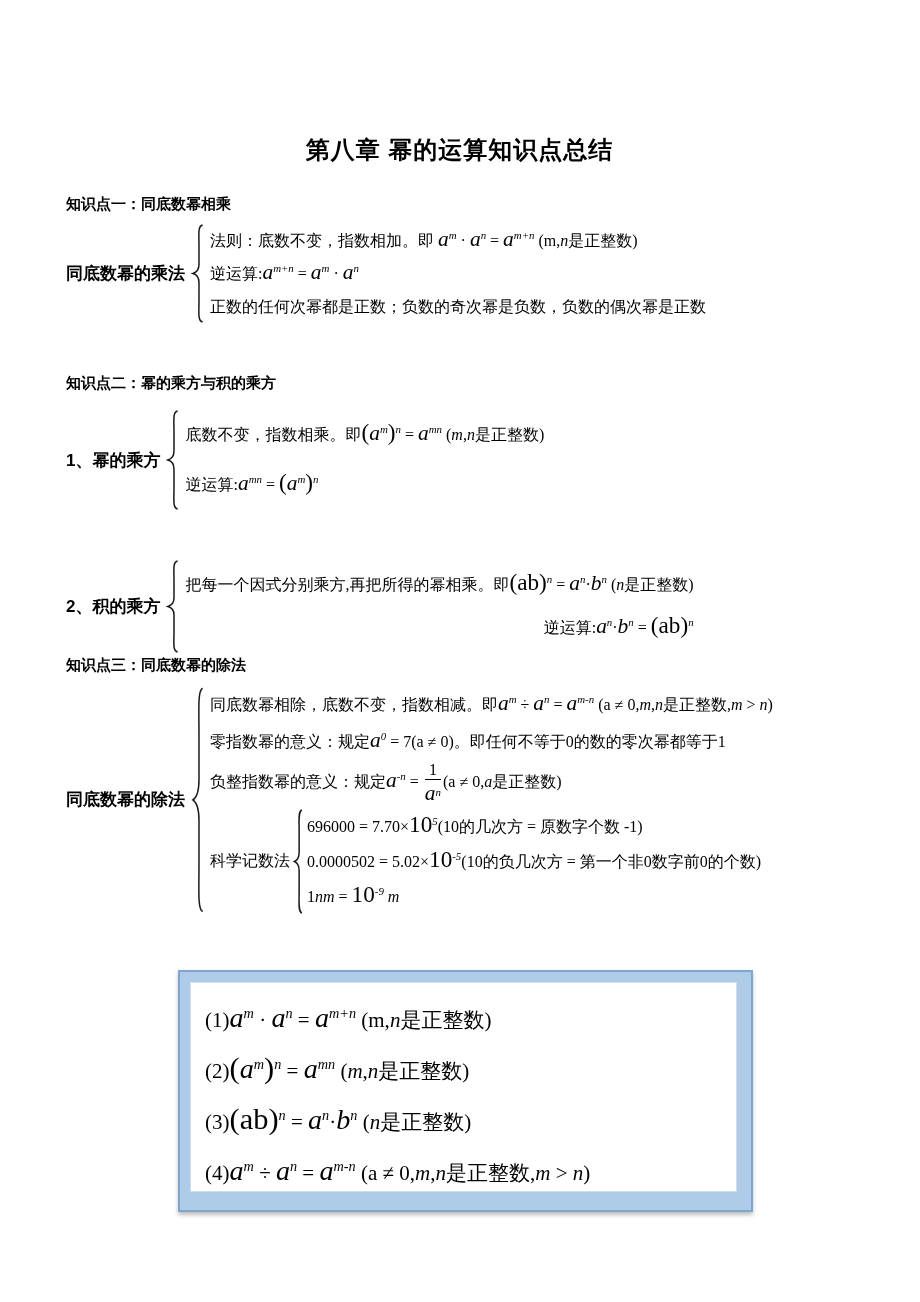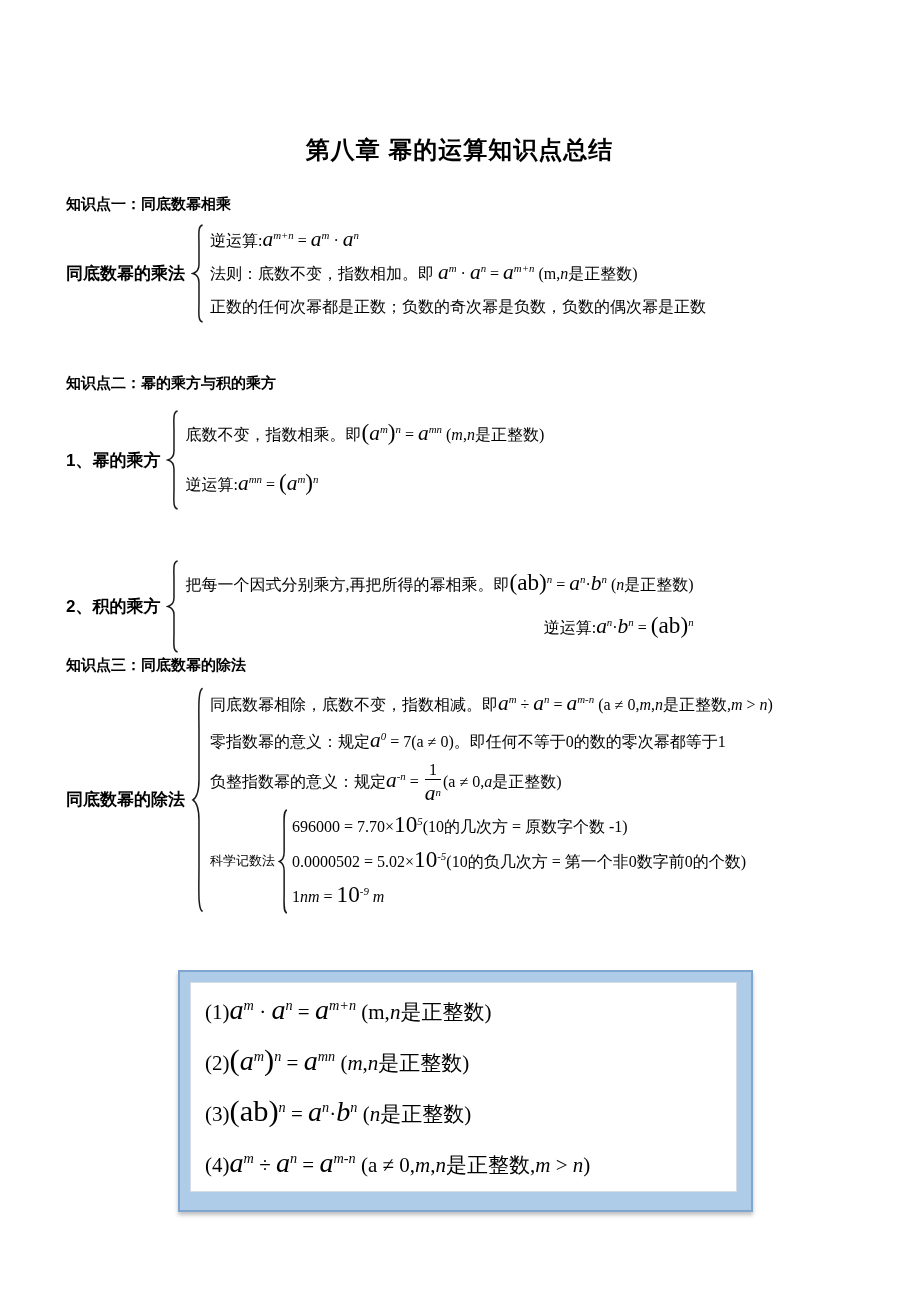--- a/index.html
+++ b/index.html
@@ -50,34 +50,34 @@
   .tk-f .fden{display:block;line-height:1.15;padding-top:1px;}
   .tk-f .tk-i,.tk-f .tk-s,.tk-f .tk-b{line-height:inherit;}
   .tk-f .tk-s{vertical-align:0.4em;}
   
   #row1 .fline{line-height:33px;}
   #row2 .fline{line-height:50px;}
   #row3 .fline{line-height:43px;text-align:right;}
   #row4 .fline{line-height:37px;}
   #row4 .sci-row .fline{line-height:35px;}
   .sci-row{display:flex;align-items:center;margin-top:3px;}
-  .sci-label{font-size:13px;white-space:nowrap;margin-right:3px;}
+  .sci-label{font-size:16px;white-space:nowrap;margin-right:3px;}
   
   .summary-box{
     top:970px;left:178px;width:575px;height:242px;
     background:#aecbe8;
     border:2px solid #7fa6cf;
     box-sizing:border-box;
     box-shadow:0 3px 4px rgba(0,0,0,0.25);
   }
   .summary-inner{
     position:absolute;left:10px;right:14px;top:10px;bottom:18px;
     background:#ffffff;
     border:1px solid #d4dce6;
-    padding:4px 0 0 14px;
+    padding:12px 0 0 14px;
     overflow:hidden;
   }
   .summary-inner .fline{font-size:21px;line-height:51px;}
 </style>
 </head>
 <body>
 
 <svg width="0" height="0" style="position:absolute">
   <defs>
     <path id="lbrace" d="M12.5 1 C7.2 2 8.6 10 8.6 21 L8.6 41 C8.6 46.5 6.6 48.8 2 50 C6.6 51.2 8.6 53.5 8.6 59 L8.6 79 C8.6 90 7.2 98 12.5 99" fill="none" stroke="#1a1a1a" stroke-width="1.5" vector-effect="non-scaling-stroke"></path>
@@ -89,22 +89,22 @@
   <div class="abs title">第八章 幂的运算知识点总结</div>
 
   <div class="abs kp-heading" style="top:195px;left:66px;">知识点一：同底数幂相乘</div>
 
   <div id="row1" class="abs block-row" style="top:224px;left:66px;">
     <div class="row-label">同底数幂的乘法</div>
     <svg class="brace" viewBox="0 0 14 100" preserveAspectRatio="none">
         <use href="#lbrace"></use>
       </svg>
     <div class="lines">
+      <div class="fline"><span class="tk-r">法则：底数不变，指数相加。即 </span><span class="tk-i">a</span><span class="tk-s">m</span><span class="tk-r"> · </span><span class="tk-i">a</span><span class="tk-s">n</span><span class="tk-r"> = </span><span class="tk-i">a</span><span class="tk-s">m+n</span><span class="tk-r"> (m,</span><span class="tk-v">n</span><span class="tk-r">是正整数)</span></div>
       <div class="fline"><span class="tk-r">逆运算:</span><span class="tk-i">a</span><span class="tk-s">m+n</span><span class="tk-r"> = </span><span class="tk-i">a</span><span class="tk-s">m</span><span class="tk-r"> · </span><span class="tk-i">a</span><span class="tk-s">n</span></div>
-      <div class="fline"><span class="tk-r">法则：底数不变，指数相加。即 </span><span class="tk-i">a</span><span class="tk-s">m</span><span class="tk-r"> · </span><span class="tk-i">a</span><span class="tk-s">n</span><span class="tk-r"> = </span><span class="tk-i">a</span><span class="tk-s">m+n</span><span class="tk-r"> (m,</span><span class="tk-v">n</span><span class="tk-r">是正整数)</span></div>
       <div class="fline"><span class="tk-r">正数的任何次幂都是正数；负数的奇次幂是负数，负数的偶次幂是正数</span></div>
     </div>
   </div>
 
   <div class="abs kp-heading" style="top:374px;left:66px;">知识点二：幂的乘方与积的乘方</div>
 
   <div id="row2" class="abs block-row" style="top:410px;left:66px;">
     <div class="row-label">1、幂的乘方</div>
     <svg class="brace" viewBox="0 0 14 100" preserveAspectRatio="none">
         <use href="#lbrace"></use>

